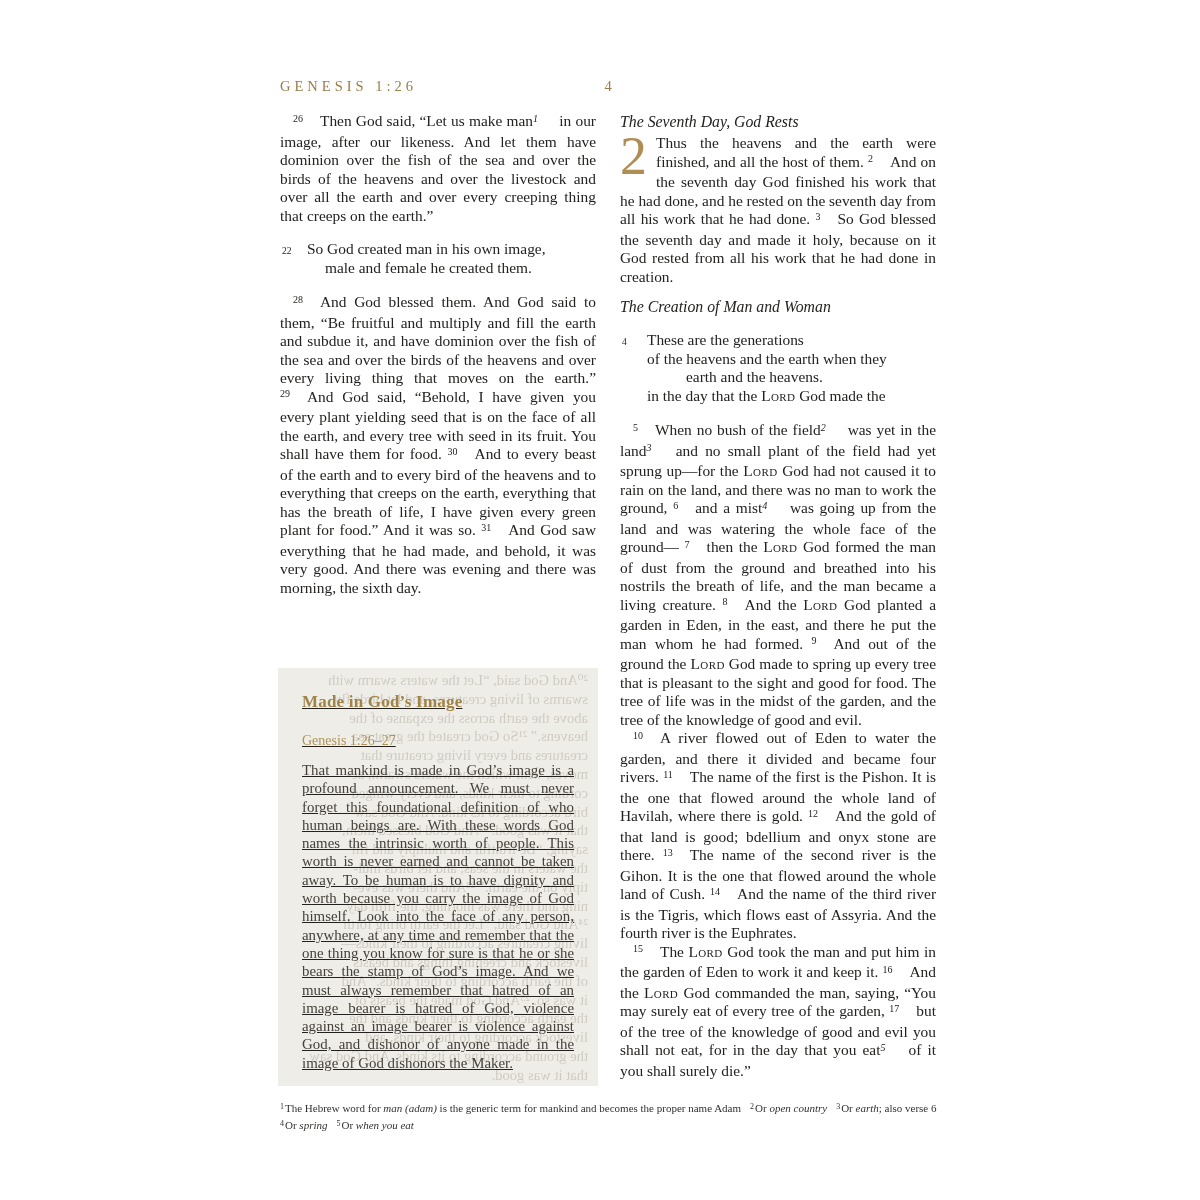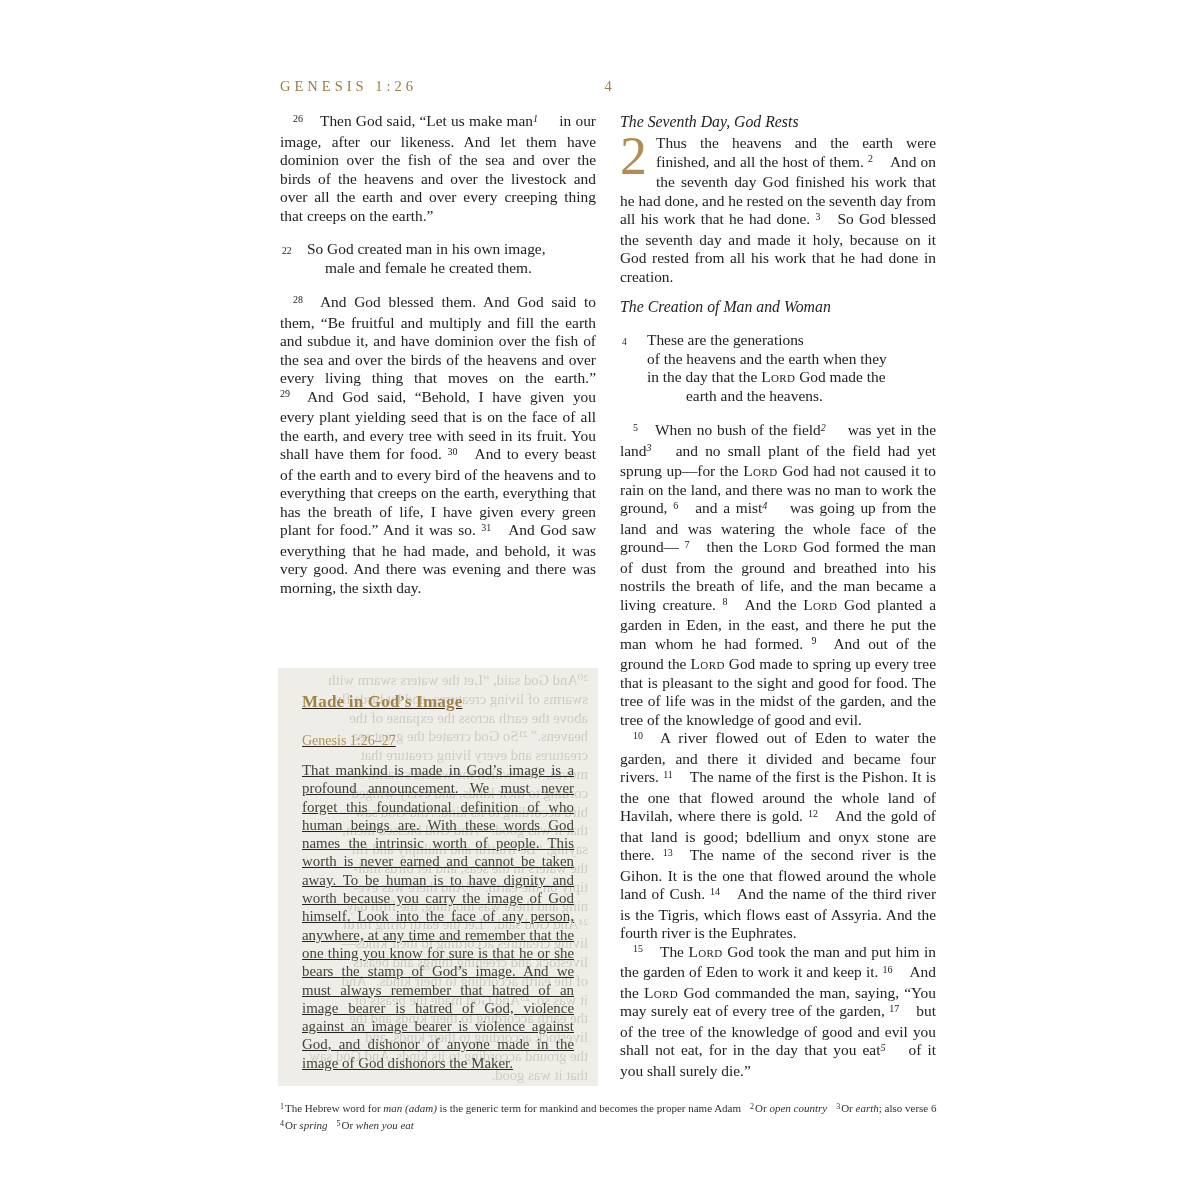--- a/index.html
+++ b/index.html
@@ -75,22 +75,22 @@
       <p class="prose ind"><span class="vn">28</span><span class="run">And God blessed them. And God said to them, “Be fruitful and multiply and fill the earth and subdue it, and have dominion over the fish of the sea and over the birds of the heavens and over every living thing that moves on the earth.” </span><span class="vn">29</span><span class="run">And God said, “Behold, I have given you every plant yielding seed that is on the face of all the earth, and every tree with seed in its fruit. You shall have them for food. </span><span class="vn">30</span><span class="run">And to every beast of the earth and to every bird of the heavens and to everything that creeps on the earth, everything that has the breath of life, I have given every green plant for food.” And it was so. </span><span class="vn">31</span><span class="run">And God saw everything that he had made, and behold, it was very good. And there was evening and there was morning, the sixth day.</span></p>
     </div>
 
   <div class="col col-right" id="col-right">
       <h3 class="sect">The Seventh Day, God Rests</h3>
       <p class="prose chapstart"><span class="dropcap">2</span><span class="run">Thus the heavens and the earth were finished, and all the host of them. </span><span class="vn">2</span><span class="run">And on the seventh day God finished his work that he had done, and he rested on the seventh day from all his work that he had done. </span><span class="vn">3</span><span class="run">So God blessed the seventh day and made it holy, because on it God rested from all his work that he had done in creation.</span></p>
       <h3 class="sect">The Creation of Man and Woman</h3>
       <div class="poetry">
         <div class="pline ind1"><span class="pnum">4</span><span class="run">These are the generations</span></div>
         <div class="pline ind1"><span class="run">of the heavens and the earth when they</span></div>
+        <div class="pline ind3"><span class="run">earth and the heavens.</span></div>
         <div class="pline ind1"><span class="run">in the day that the </span><span class="sc">Lord</span><span class="run"> God made the</span></div>
-        <div class="pline ind3"><span class="run">earth and the heavens.</span></div>
       </div>
       <p class="prose ind"><span class="vn">5</span><span class="run">When no bush of the field</span><span class="vn fnm">2</span><span class="run"> was yet in the land</span><span class="vn fnm">3</span><span class="run"> and no small plant of the field had yet sprung up—for the </span><span class="sc">Lord</span><span class="run"> God had not caused it to rain on the land, and there was no man to work the ground, </span><span class="vn">6</span><span class="run">and a mist</span><span class="vn fnm">4</span><span class="run"> was going up from the land and was watering the whole face of the ground— </span><span class="vn">7</span><span class="run">then the </span><span class="sc">Lord</span><span class="run"> God formed the man of dust from the ground and breathed into his nostrils the breath of life, and the man became a living creature. </span><span class="vn">8</span><span class="run">And the </span><span class="sc">Lord</span><span class="run"> God planted a garden in Eden, in the east, and there he put the man whom he had formed. </span><span class="vn">9</span><span class="run">And out of the ground the </span><span class="sc">Lord</span><span class="run"> God made to spring up every tree that is pleasant to the sight and good for food. The tree of life was in the midst of the garden, and the tree of the knowledge of good and evil.</span></p>
       <p class="prose ind"><span class="vn">10</span><span class="run">A river flowed out of Eden to water the garden, and there it divided and became four rivers. </span><span class="vn">11</span><span class="run">The name of the first is the Pishon. It is the one that flowed around the whole land of Havilah, where there is gold. </span><span class="vn">12</span><span class="run">And the gold of that land is good; bdellium and onyx stone are there. </span><span class="vn">13</span><span class="run">The name of the second river is the Gihon. It is the one that flowed around the whole land of Cush. </span><span class="vn">14</span><span class="run">And the name of the third river is the Tigris, which flows east of Assyria. And the fourth river is the Euphrates.</span></p>
       <p class="prose ind"><span class="vn">15</span><span class="run">The </span><span class="sc">Lord</span><span class="run"> God took the man and put him in the garden of Eden to work it and keep it. </span><span class="vn">16</span><span class="run">And the </span><span class="sc">Lord</span><span class="run"> God commanded the man, saying, “You may surely eat of every tree of the garden, </span><span class="vn">17</span><span class="run">but of the tree of the knowledge of good and evil you shall not eat, for in the day that you eat</span><span class="vn fnm">5</span><span class="run"> of it you shall surely die.”</span></p>
     </div>
 
   <aside class="inset-box">
     <div class="ghost" id="ghost">
         <div>²⁰And God said, “Let the waters swarm with</div>
         <div>swarms of living creatures, and let birds fly</div>

